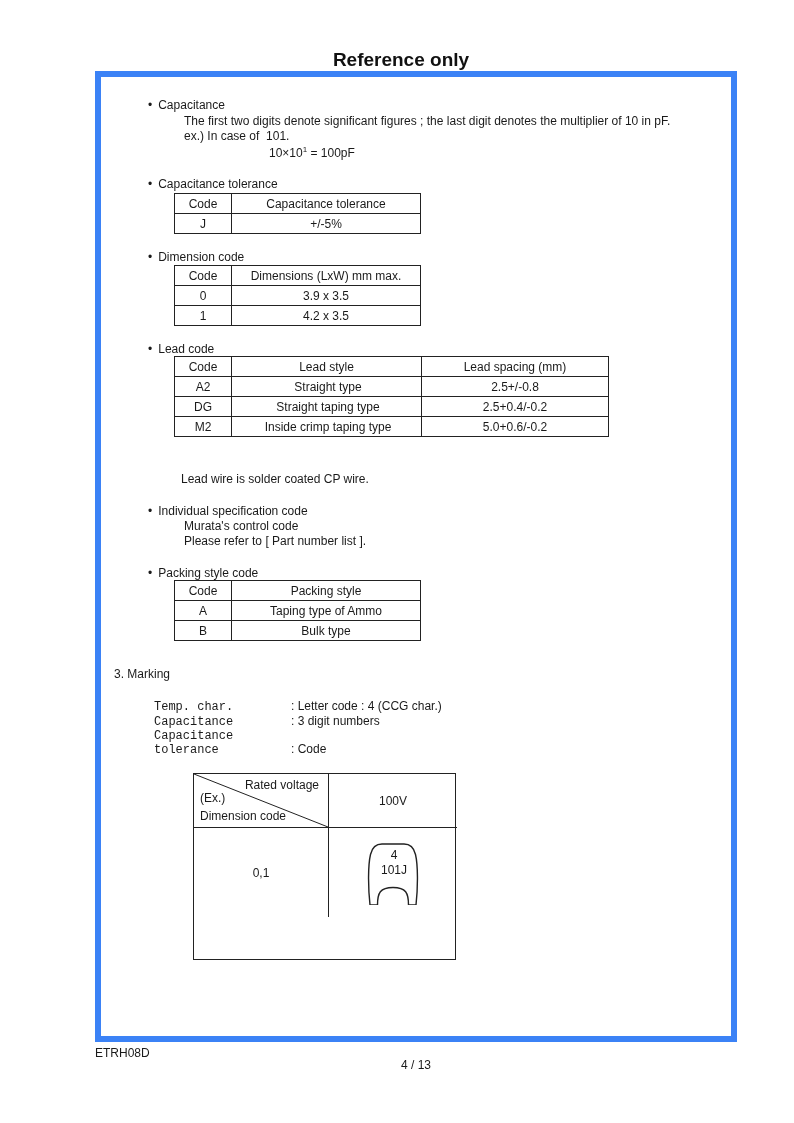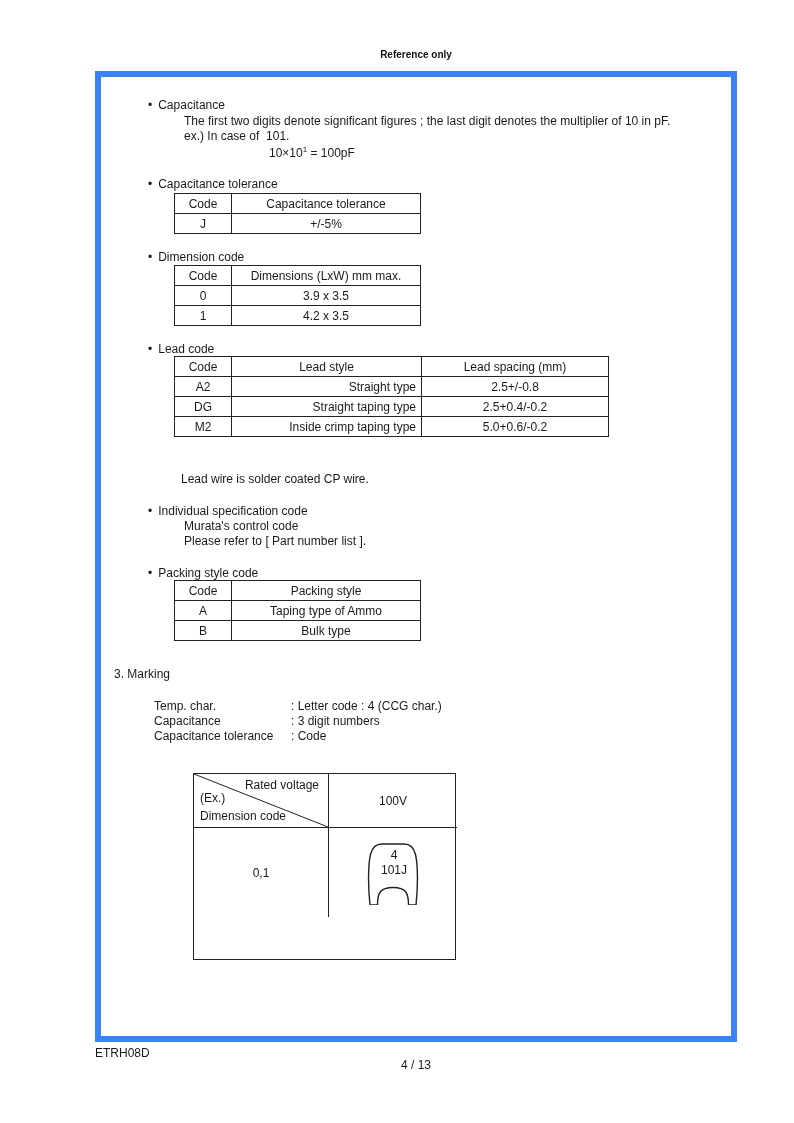--- a/index.html
+++ b/index.html
@@ -4,40 +4,40 @@
 <style>
   * { margin:0; padding:0; box-sizing:border-box; }
   body { background:#9e9e9e; font-family:"Liberation Sans", sans-serif; }
   .page {
     position:relative; width:794px; height:1123px; background:#ffffff;
     margin:0 auto; color:#1a1a1a; font-size:12px; overflow:hidden;
   }
   .abs { position:absolute; }
   .pre { white-space:pre-wrap; }
   .title {
-    position:absolute; left:95px; top:49px; width:642px;
-    text-align:center; font-weight:bold; font-size:10px; color:#111;
+    position:absolute; left:80px; top:49px; width:642px;
+    text-align:center; font-weight:bold; font-size:19px; color:#111;
   }
   .frame {
     position:absolute; left:95px; top:71px; width:642px; height:971px;
     border:6px solid #3b82f6;
   }
   .bullet::before { content:"\2022"; margin-right:6px; }
   .heading { color:#1a1a1a; }
 
   table.spec { position:absolute; border-collapse:collapse; table-layout:fixed; }
   table.spec th, table.spec td {
     border:1px solid #222; height:20px; padding:0 5px;
     font-size:12px; font-weight:normal; text-align:center; color:#1a1a1a;
     overflow:hidden; white-space:nowrap;
   }
-  table.spec td.left { text-align:right; padding-left:8px; }
+  table.spec td.left { text-align:center; padding-left:8px; }
 
   .mark-row { height:15px; }
-  .mark-label { display:inline-block; width:137px; }
+  .mark-label { display:inline-block; width:137px;font-family:Liberation Mono, monospace; }
 
   .ex-table { position:absolute; width:263px; height:187px; border:1px solid #222; }
   .ex-cell { position:absolute; overflow:hidden; }
   .b-r { border-right:1px solid #222; }
   .b-b { border-bottom:1px solid #222; }
   .center-cell { display:flex; align-items:center; justify-content:center; }
   .corner-top { position:absolute; top:4px; right:9px; }
   .corner-bottom { position:absolute; bottom:4px; left:6px; }
   .diag { position:absolute; left:0; top:0; }
 

